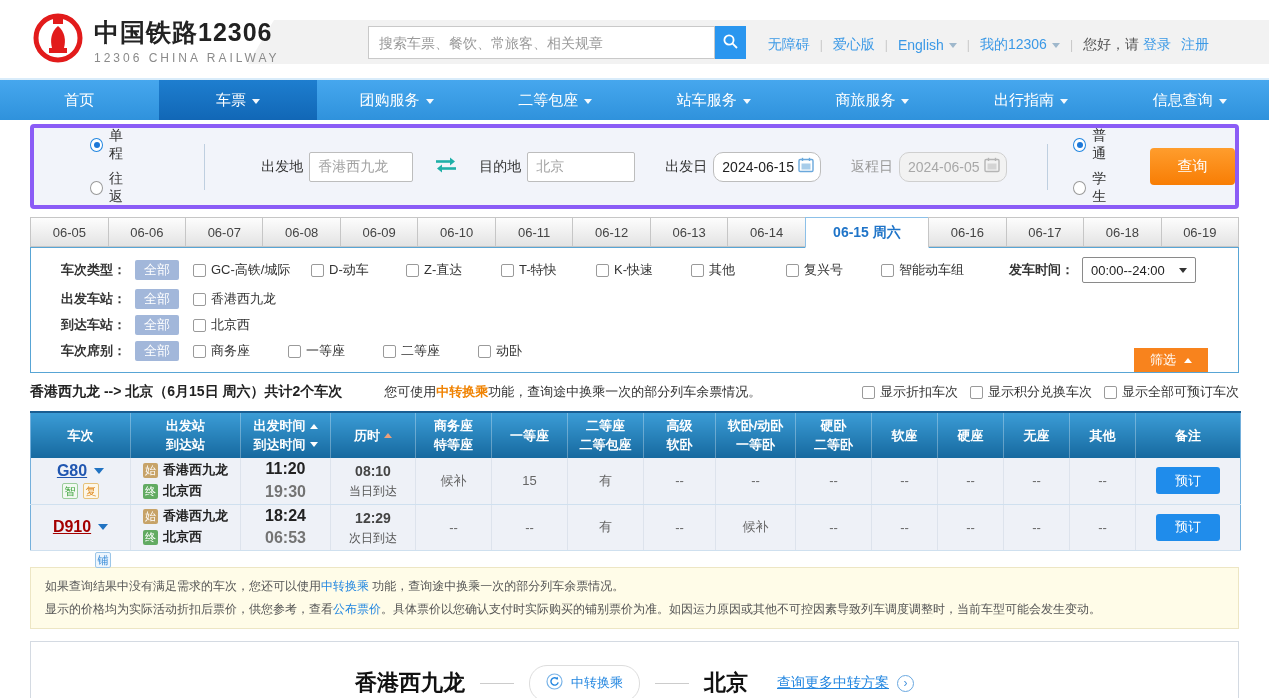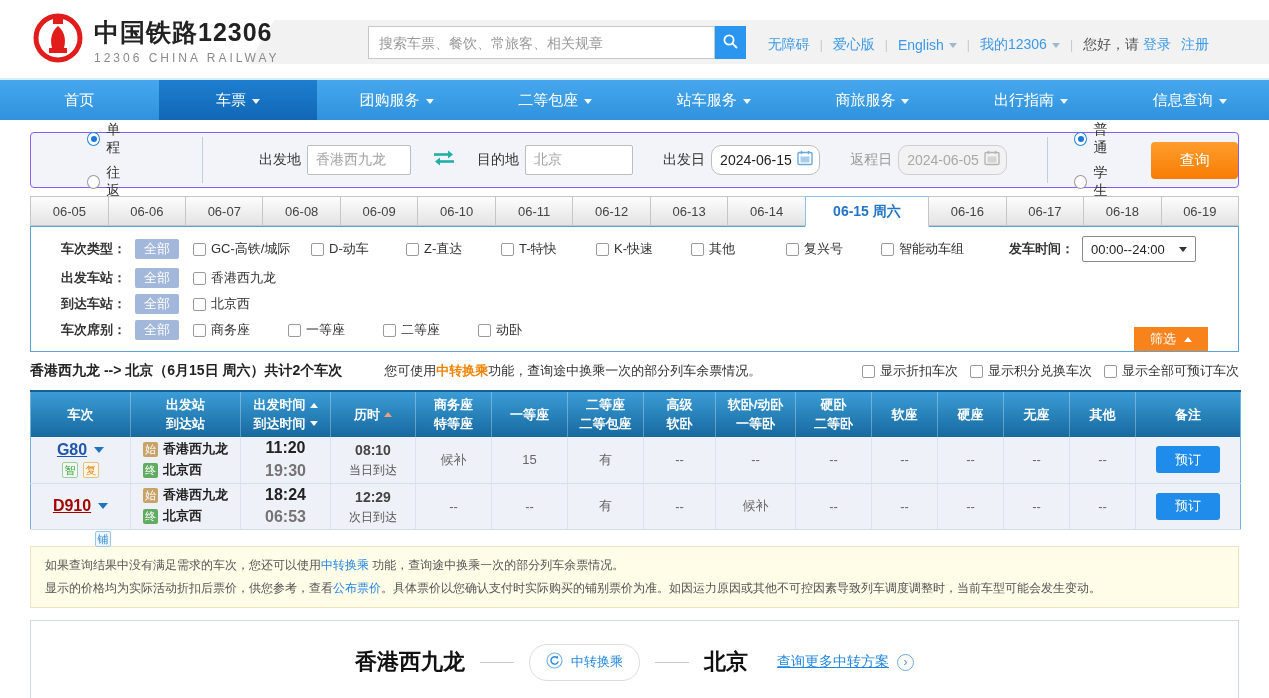--- a/index.html
+++ b/index.html
@@ -30,21 +30,21 @@
 
   
   .nav { height:40px; background:linear-gradient(#46a7ee,#2f92dc); display:flex; }
   .nav-item { flex:1; display:flex; align-items:center; justify-content:center; gap:6px; color:#fff;
               font-size:15px; cursor:pointer; }
   .nav-item.active { background:linear-gradient(#1e7ecf,#1167b6); }
   .caret-white { width:0; height:0; border-left:4px solid transparent; border-right:4px solid transparent;
                  border-top:5px solid rgba(255,255,255,.95); margin-top:2px; }
 
   
-  .form-panel { margin:12px 30px 0; height:56px; border:1px solid #8b5cf6; border-radius:4px;
+  .form-panel { margin:4px 30px 0; height:85px; border:4px solid #8b5cf6; border-radius:4px;
                 background:#f2f4fa; display:flex; align-items:center; position:relative; }
   .trip-radios { margin-left:56px; display:flex; flex-direction:column; gap:7px; font-size:14px; color:#333; }
   .radio-row { display:flex; align-items:center; gap:6px; cursor:pointer; }
   .radio { width:14px; height:14px; border-radius:50%; border:1px solid #9a9a9a; background:#fff; position:relative; }
   .radio.checked { border-color:#2286e0; }
   .radio.checked::after { content:""; position:absolute; left:3px; top:3px; width:6px; height:6px;
                           border-radius:50%; background:#1d78d8; }
   .vdiv { width:1px; height:46px; background:#bfcfe0; }
   .fld-label { font-size:14px; color:#333; margin-right:6px; white-space:nowrap; }
   .fld-label.dis { color:#9a9a9a; }

